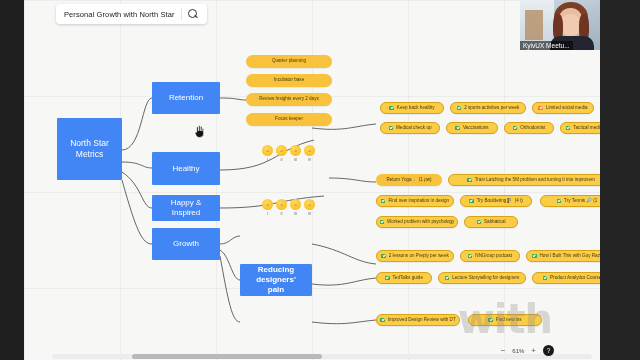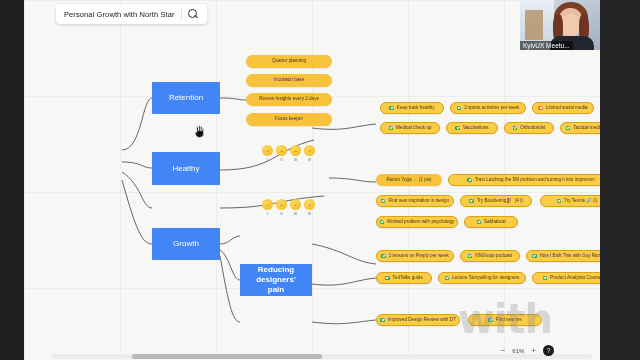--- a/index.html
+++ b/index.html
@@ -184,25 +184,31 @@
       <path d="M288,322 C320,326 330,322 352,320"></path>
       <path d="M305,178 C330,178 336,182 352,182"></path>
     </svg>
 
     <div class="titlebar">
       <span class="t">Personal Growth with North Star</span>
       <span class="sep"></span>
       <span class="mag"></span>
     </div>
 
+    <div class="node big" style="left:33px; top:118px; width:65px; height:62px;">
+      <span>North Star Metrics</span>
+    </div>
     <div class="node" style="left:128px; top:82px; width:68px; height:32px;">
       <span>Retention</span>
     </div>
     <div class="node" style="left:128px; top:152px; width:68px; height:33px;">
       <span>Healthy</span>
+    </div>
+    <div class="node" style="left:128px; top:195px; width:68px; height:26px;">
+      <span>Happy &amp; Inspired</span>
     </div>
     <div class="node" style="left:128px; top:228px; width:68px; height:32px;">
       <span>Growth</span>
     </div>
     <div class="node" style="left:216px; top:264px; width:72px; height:32px;font-weight:bold;">
       <span>Reducing designers' pain</span>
     </div>
 
     <div class="pill" style="left:222px; top:55px; width:86px; height:13px;">
       <span>Quarter planning</span>

